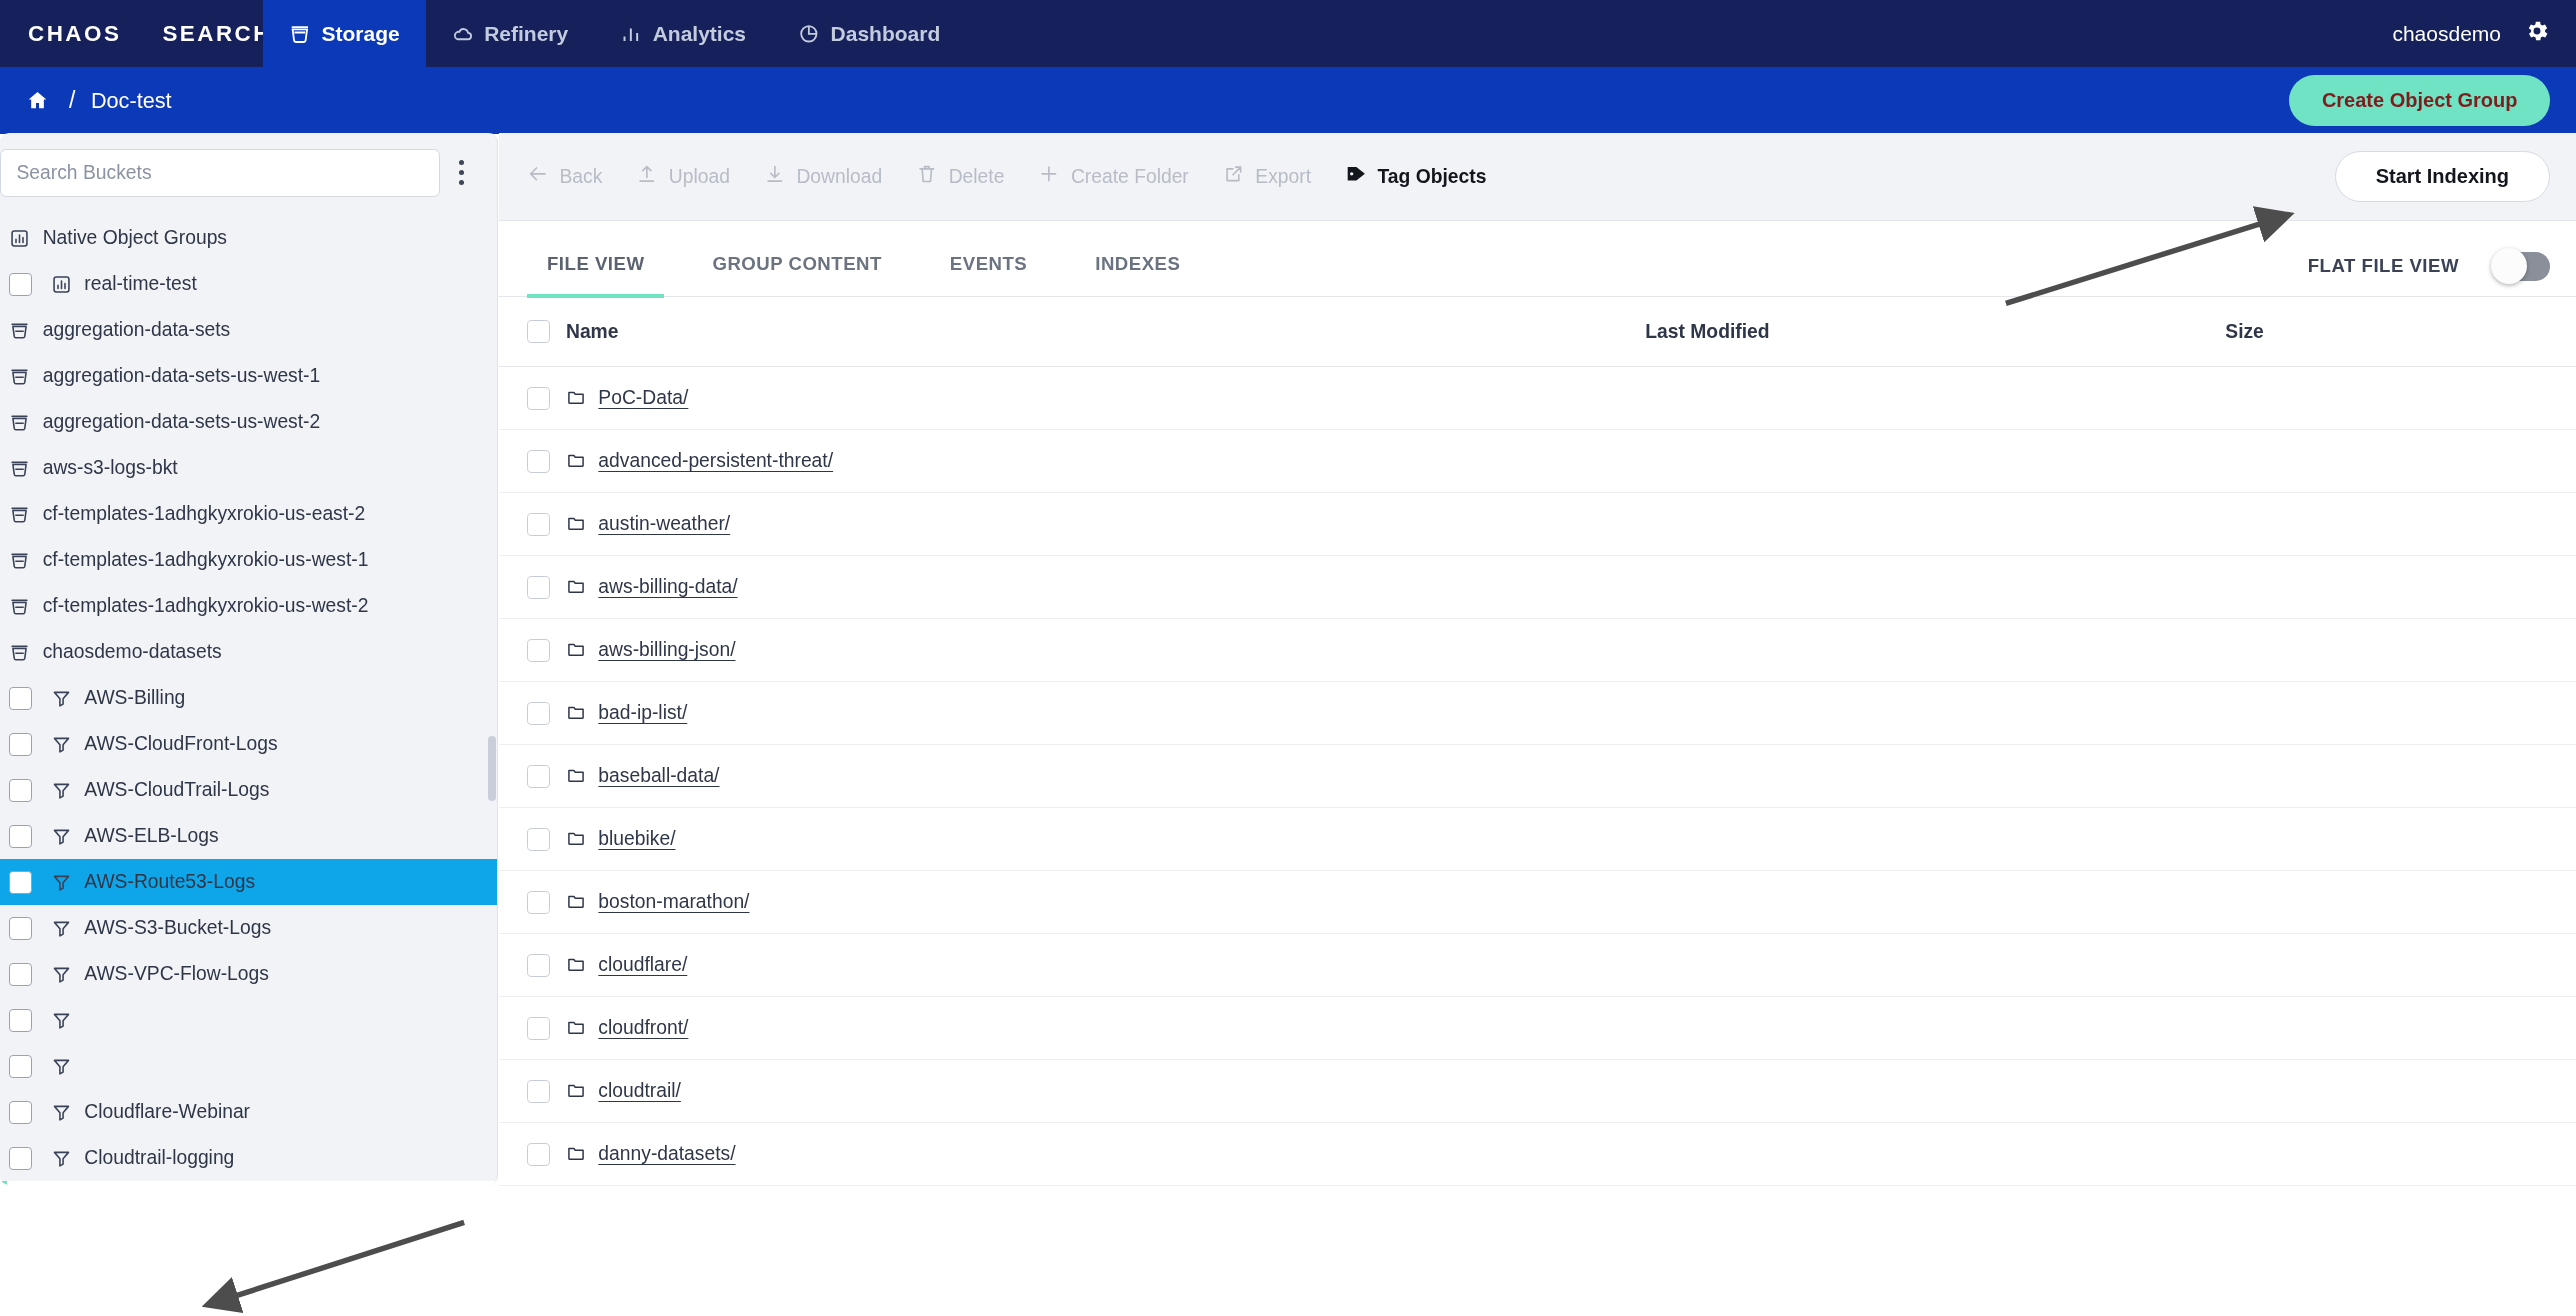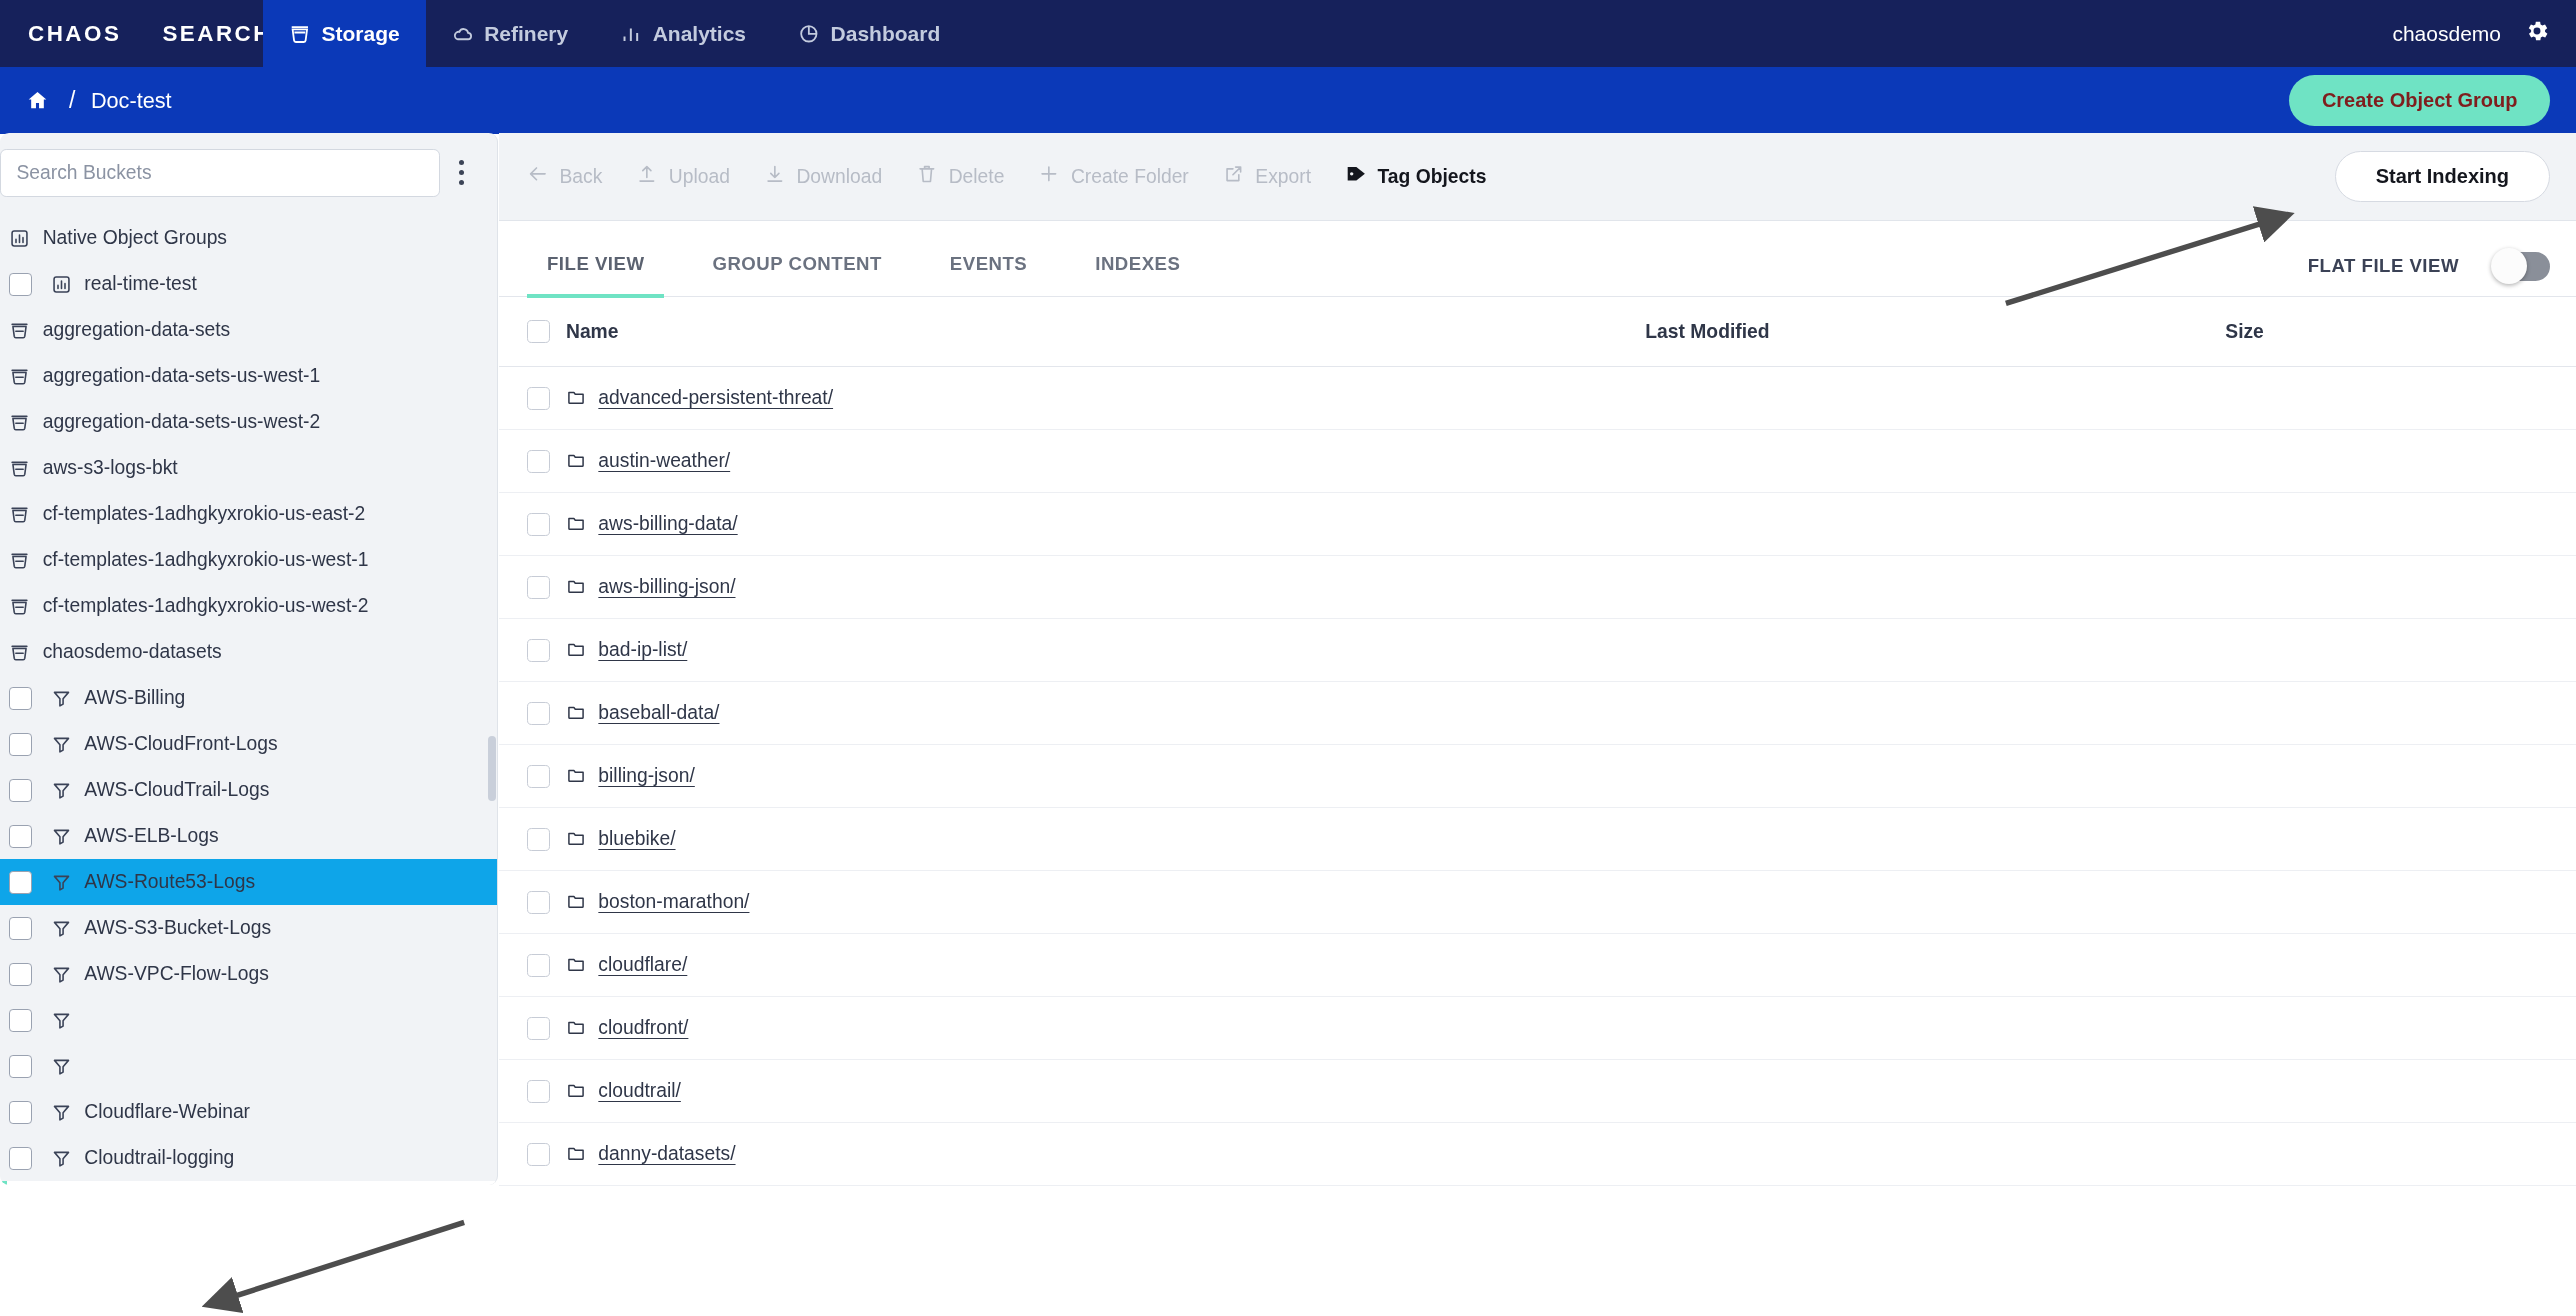--- a/index.html
+++ b/index.html
@@ -535,20 +535,35 @@
       <tbody id="filebody">
           <tr>
             <td class="col-chk">
               <span class="fcb"></span>
             </td>
             <td class="col-name">
               <span class="fname">
                 <span><svg width="20" height="20" viewBox="0 0 24 24" fill="none" stroke="#2F3648" stroke-width="1.8" stroke-linecap="round" stroke-linejoin="round">
                     <path d="M3.5 6.6h6l1.6 2h9.4v9.9a1 1 0 0 1-1 1h-15a1 1 0 0 1-1-1z"></path>
                   </svg></span>
+                <a>PoC-Data/</a>
+              </span>
+            </td>
+            <td class="col-mod"></td>
+            <td class="col-size"></td>
+          </tr>
+          <tr>
+            <td class="col-chk">
+              <span class="fcb"></span>
+            </td>
+            <td class="col-name">
+              <span class="fname">
+                <span><svg width="20" height="20" viewBox="0 0 24 24" fill="none" stroke="#2F3648" stroke-width="1.8" stroke-linecap="round" stroke-linejoin="round">
+                    <path d="M3.5 6.6h6l1.6 2h9.4v9.9a1 1 0 0 1-1 1h-15a1 1 0 0 1-1-1z"></path>
+                  </svg></span>
                 <a>advanced-persistent-threat/</a>
               </span>
             </td>
             <td class="col-mod"></td>
             <td class="col-size"></td>
           </tr>
           <tr>
             <td class="col-chk">
               <span class="fcb"></span>
             </td>
@@ -611,35 +626,20 @@
           <tr>
             <td class="col-chk">
               <span class="fcb"></span>
             </td>
             <td class="col-name">
               <span class="fname">
                 <span><svg width="20" height="20" viewBox="0 0 24 24" fill="none" stroke="#2F3648" stroke-width="1.8" stroke-linecap="round" stroke-linejoin="round">
                     <path d="M3.5 6.6h6l1.6 2h9.4v9.9a1 1 0 0 1-1 1h-15a1 1 0 0 1-1-1z"></path>
                   </svg></span>
                 <a>baseball-data/</a>
-              </span>
-            </td>
-            <td class="col-mod"></td>
-            <td class="col-size"></td>
-          </tr>
-          <tr>
-            <td class="col-chk">
-              <span class="fcb"></span>
-            </td>
-            <td class="col-name">
-              <span class="fname">
-                <span><svg width="20" height="20" viewBox="0 0 24 24" fill="none" stroke="#2F3648" stroke-width="1.8" stroke-linecap="round" stroke-linejoin="round">
-                    <path d="M3.5 6.6h6l1.6 2h9.4v9.9a1 1 0 0 1-1 1h-15a1 1 0 0 1-1-1z"></path>
-                  </svg></span>
-                <a>billing-json/</a>
               </span>
             </td>
             <td class="col-mod"></td>
             <td class="col-size"></td>
           </tr>
           <tr>
             <td class="col-chk">
               <span class="fcb"></span>
             </td>
             <td class="col-name">

